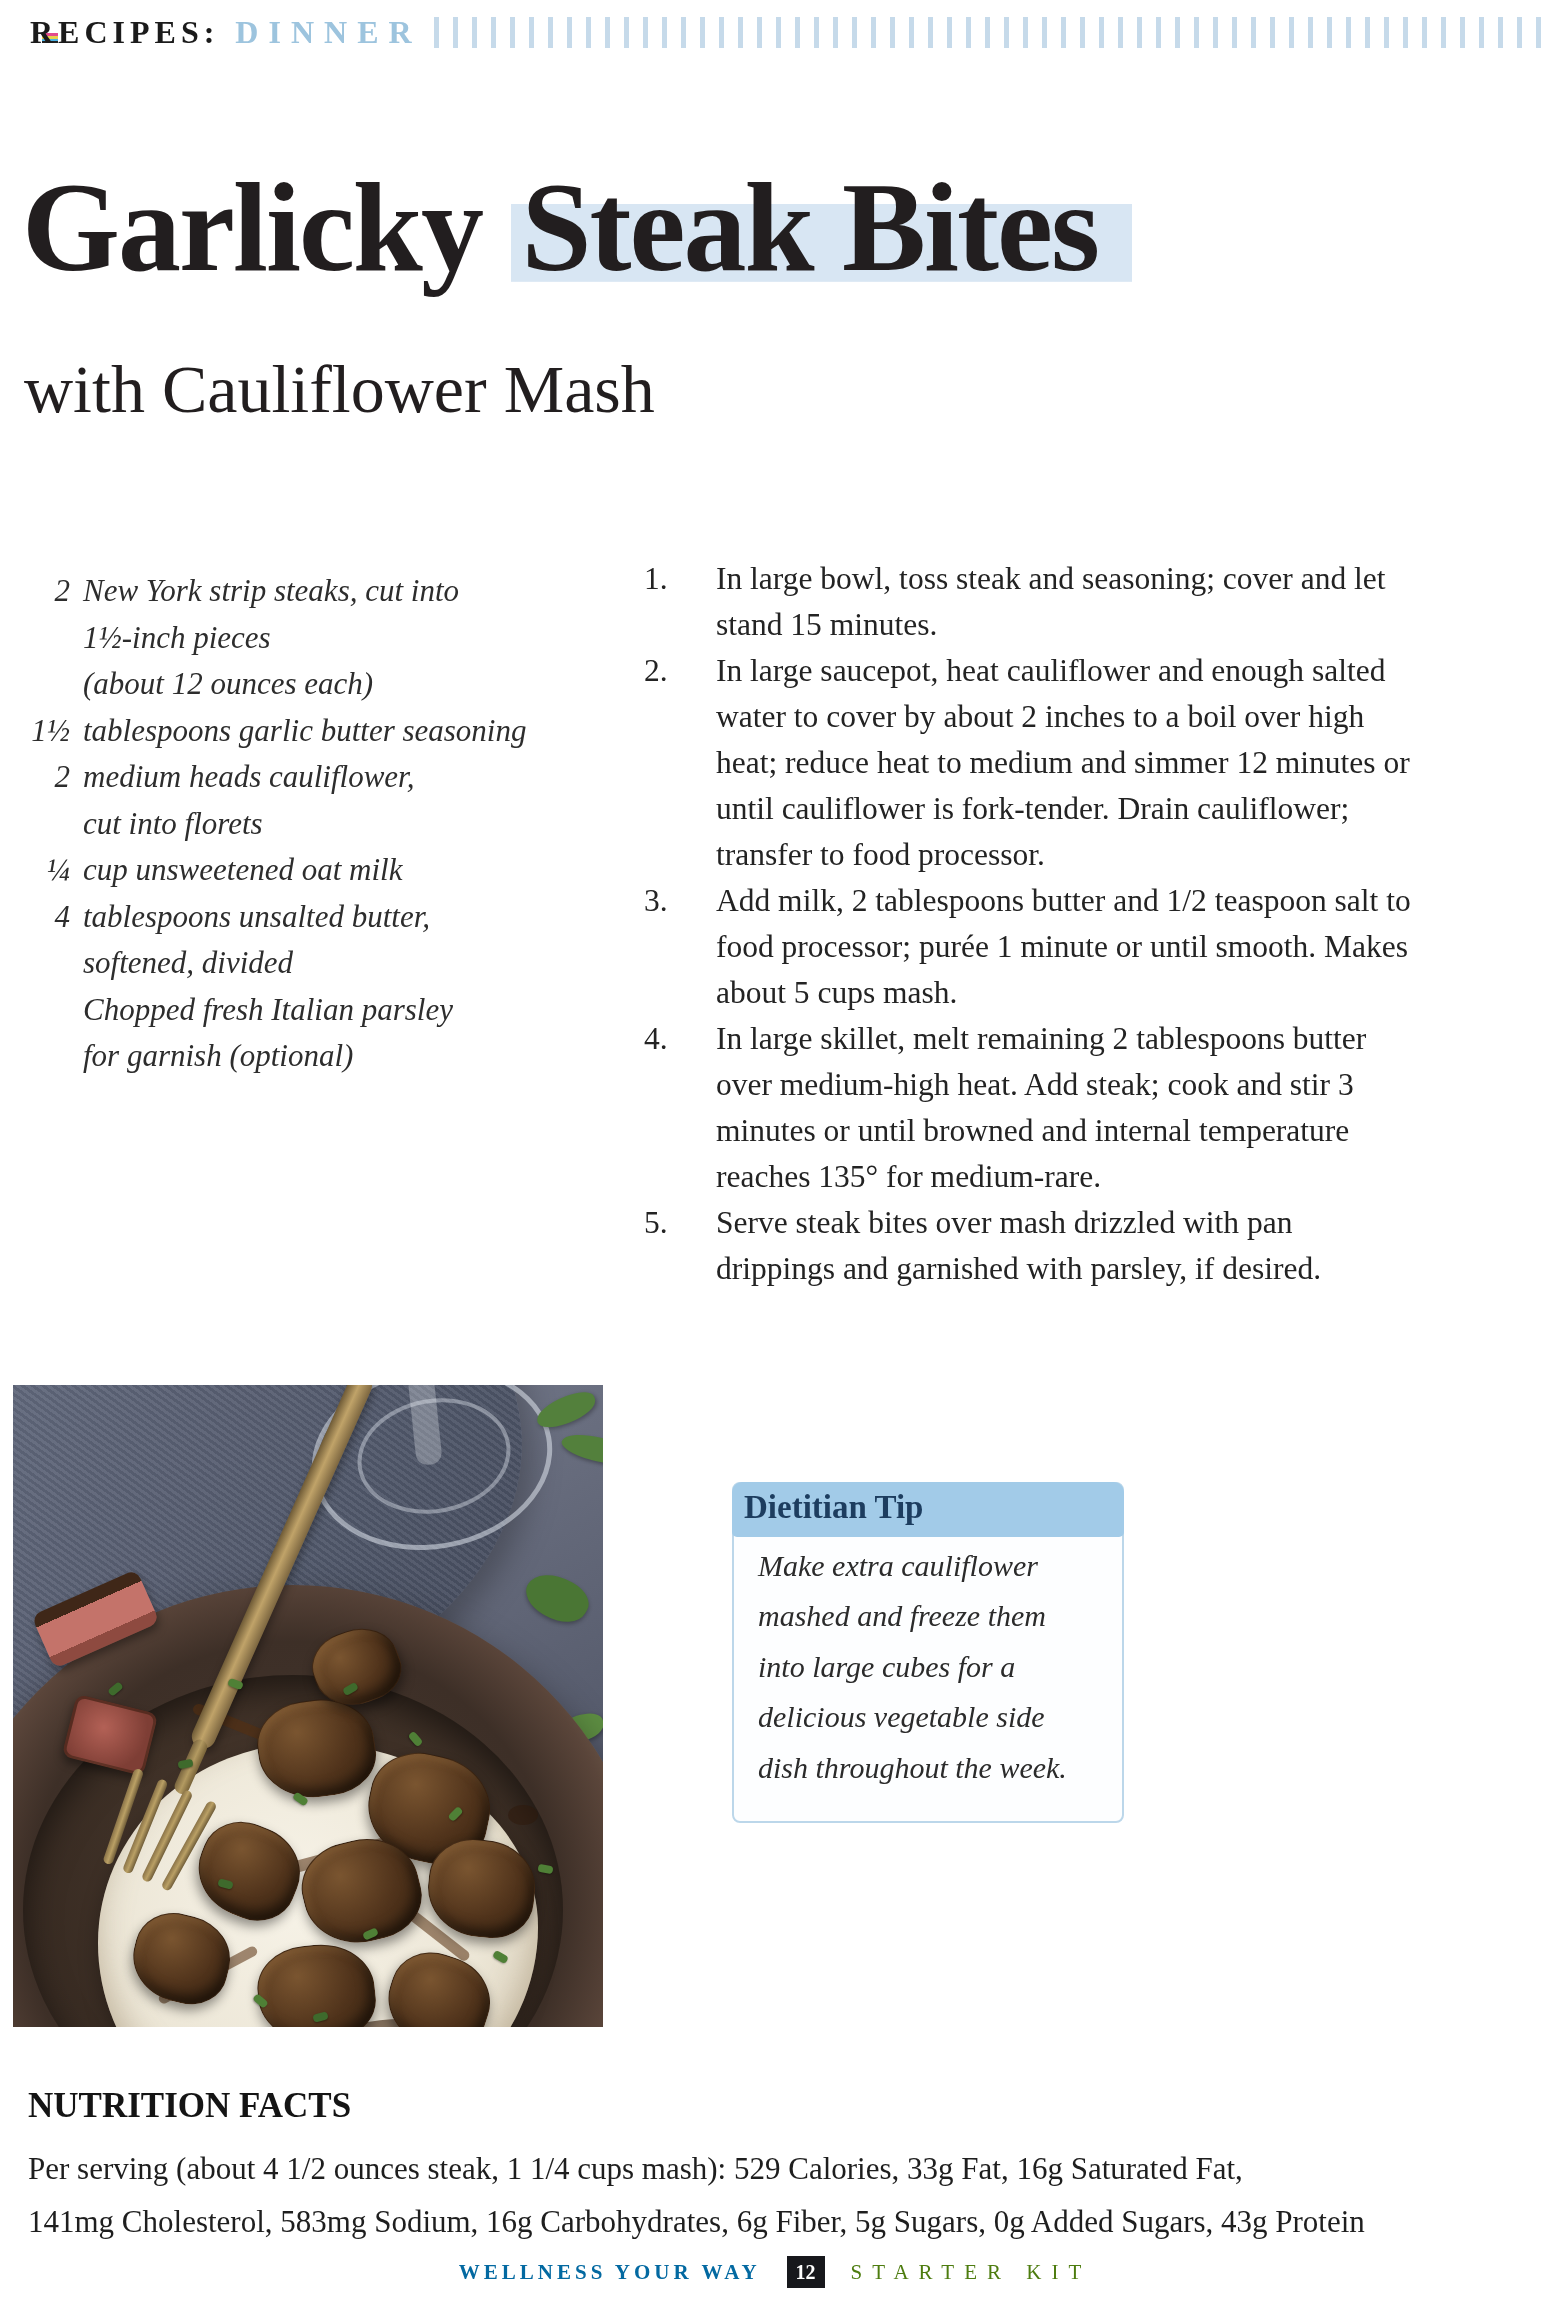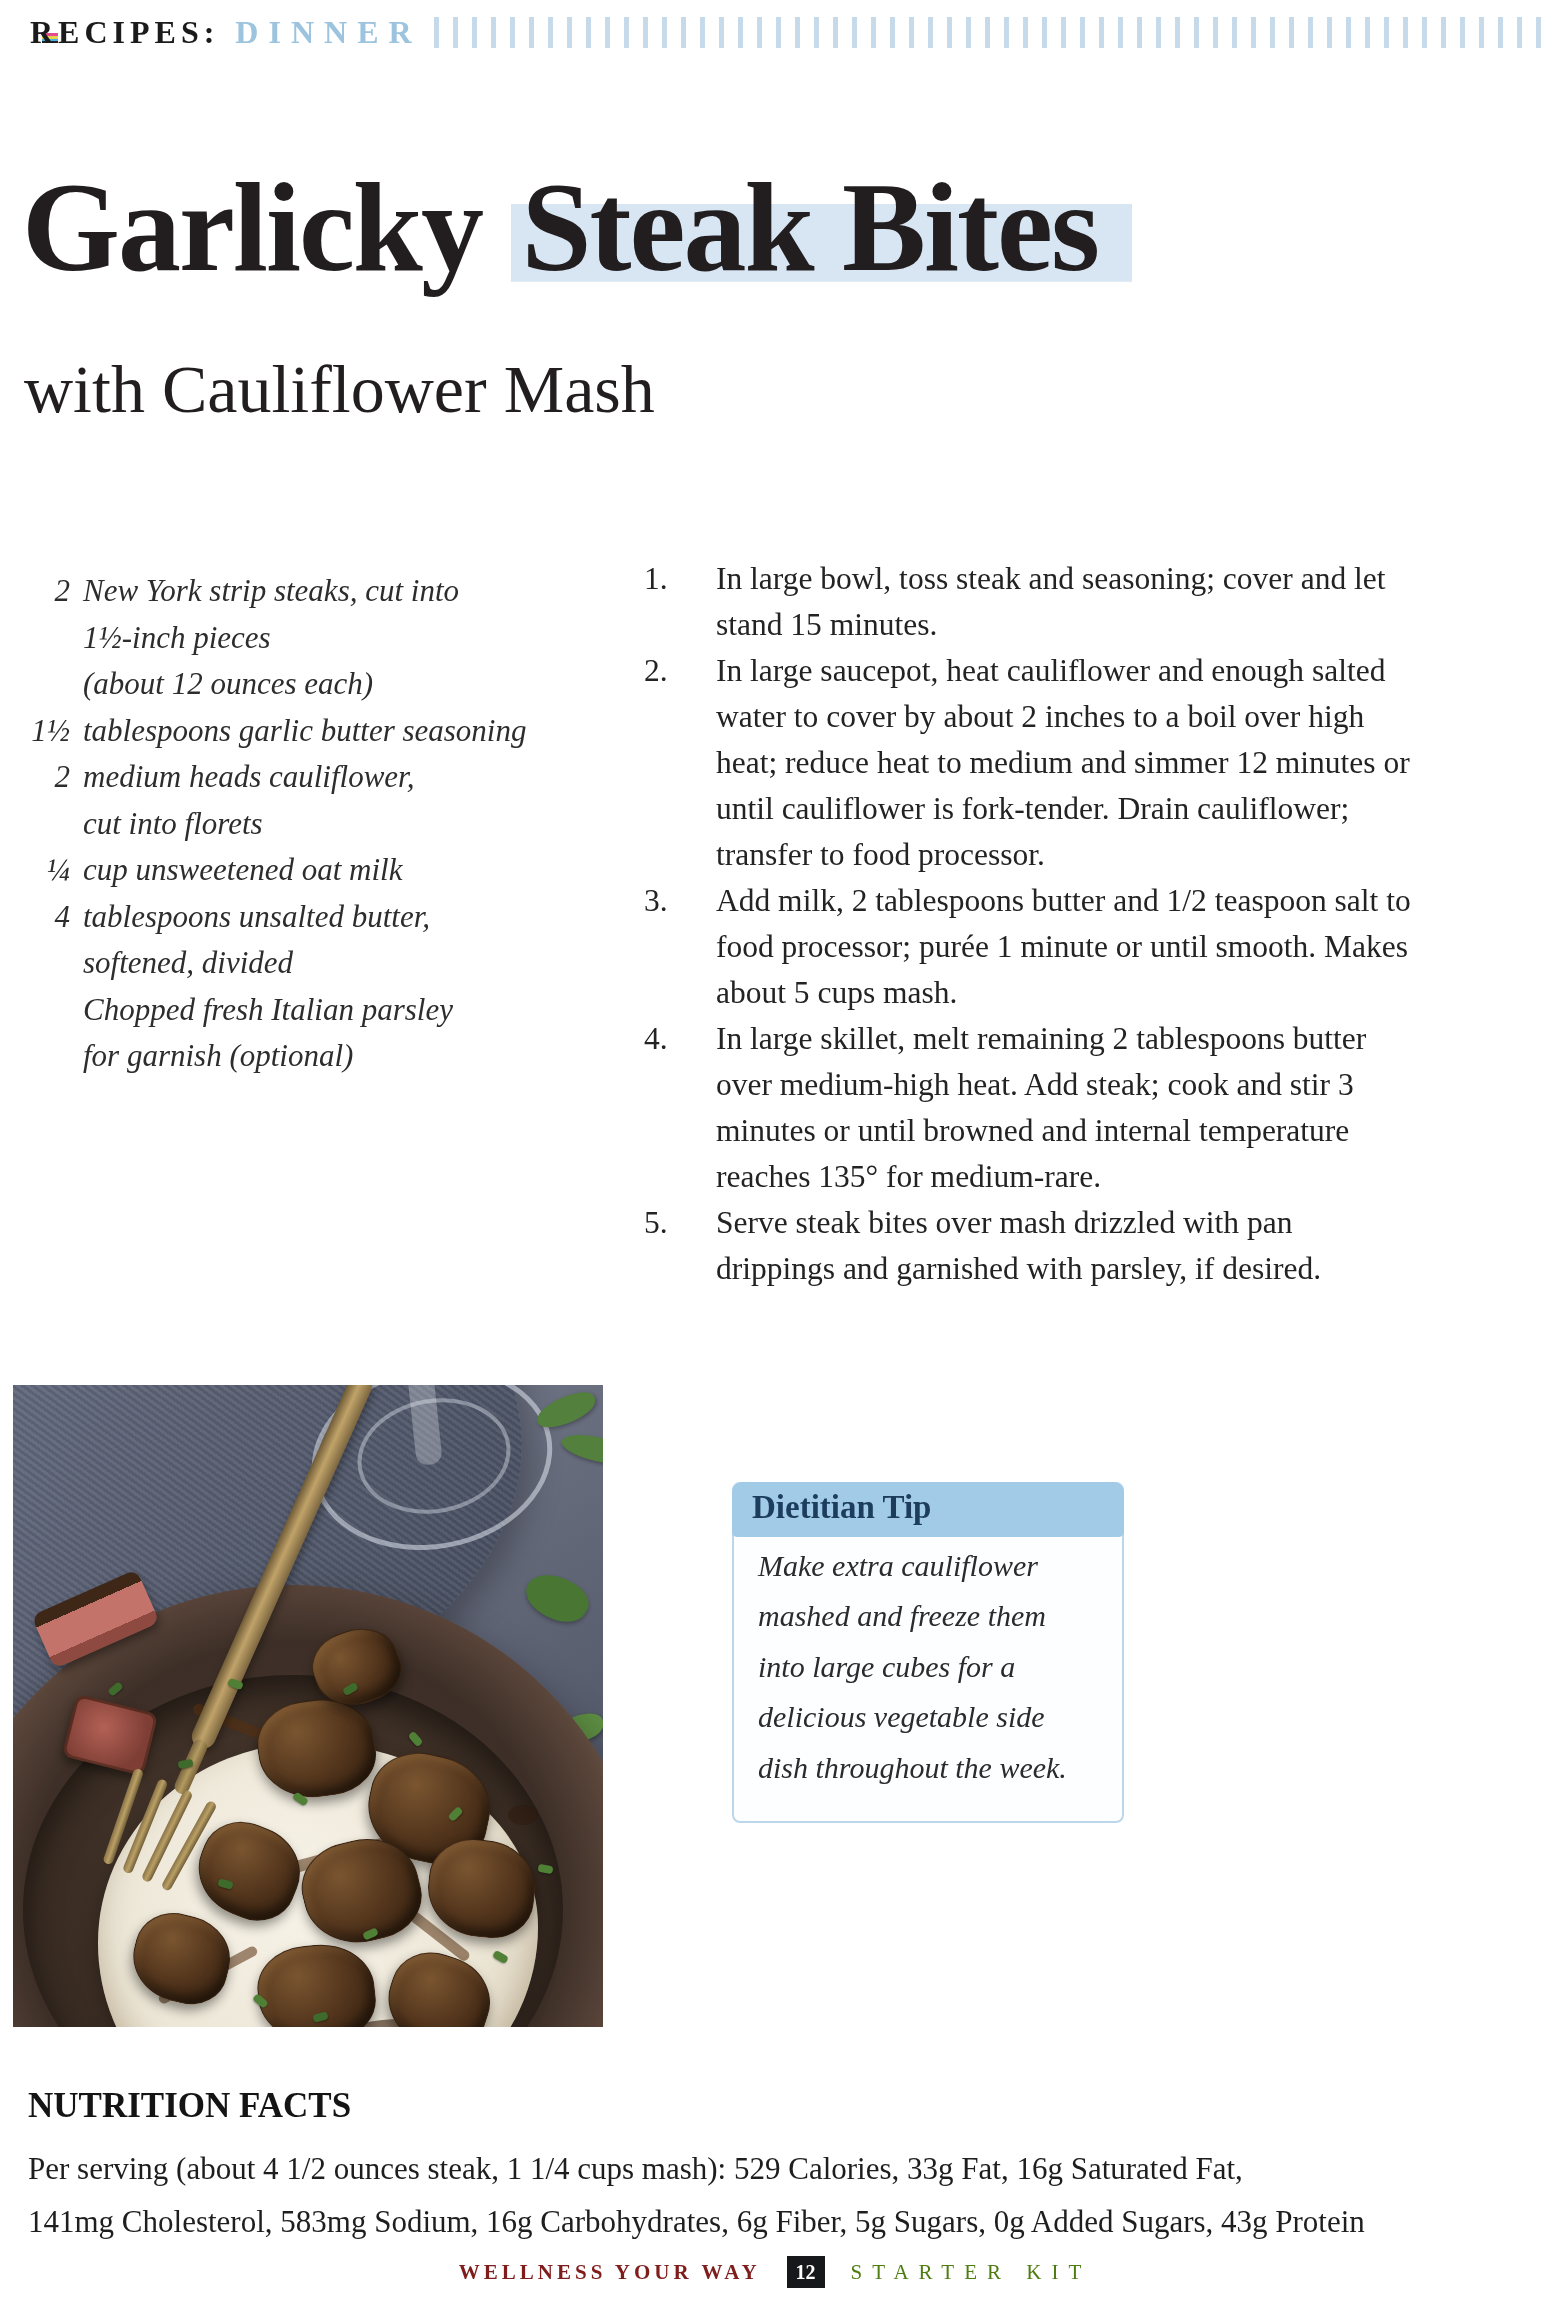--- a/index.html
+++ b/index.html
@@ -77,29 +77,29 @@
     background:linear-gradient(90deg,#6e5a36,#c0a369 45%,#7c6640); box-shadow:3px 3px 8px rgba(0,0,0,.35); }
   .fork-neck { left:101px; top:400px; width:15px; height:58px; border-radius:8px;
     background:linear-gradient(90deg,#7a6640,#b39a61,#776238); }
   .fork-tines { left:62px; top:452px; width:94px; height:104px; }
   .fork-tines i { position:absolute; top:0; width:10px; height:100px; border-radius:5px;
     background:linear-gradient(90deg,#8a7348,#baa065 50%,#6f5c38); }
   
   .tip { position:absolute; left:732px; top:1482px; width:392px; background:#fdfeff;
     border:2px solid #bcd7ea; border-radius:8px; box-sizing:border-box; }
   .tip-header { margin:-2px -2px 0 -2px; background:#a2cbe8; border-radius:10px 10px 5px 5px;
-    padding:7px 20px 11px; font-weight:bold; font-size:33px; color:#1d3d5f; }
+    padding:7px 12px 11px; font-weight:bold; font-size:33px; color:#1d3d5f; }
   .tip-body { padding:4px 24px 28px; font-style:italic; font-size:30px; line-height:1.68; color:#2b2b2b; }
   
   .nutrition { position:absolute; left:28px; top:2086px; width:1500px; }
   .nutrition-heading { font-weight:bold; font-size:35px; color:#141414; }
   .nutrition-body { margin-top:16px; font-size:31px; line-height:1.72; color:#1e1e1e; white-space:pre-line; }
   
   .footer { position:absolute; left:0; right:0; top:2256px; display:flex; justify-content:center; align-items:center; gap:26px; }
-  .footer-brand { font-weight:bold; font-size:21px; letter-spacing:4px; color:#7f1d1d; }
+  .footer-brand { font-weight:bold; font-size:21px; letter-spacing:4px; color:#0369a1; }
   .footer-page { background:#17181c; color:#ffffff; font-weight:bold; font-size:20px; padding:6px 9px; line-height:1; }
   .footer-kit { font-size:21px; letter-spacing:10px; color:#4d7c0f; }
 </style>
 </head>
 <body>
 
 <div class="page">
 
   <div class="reg-mark"></div>
 

